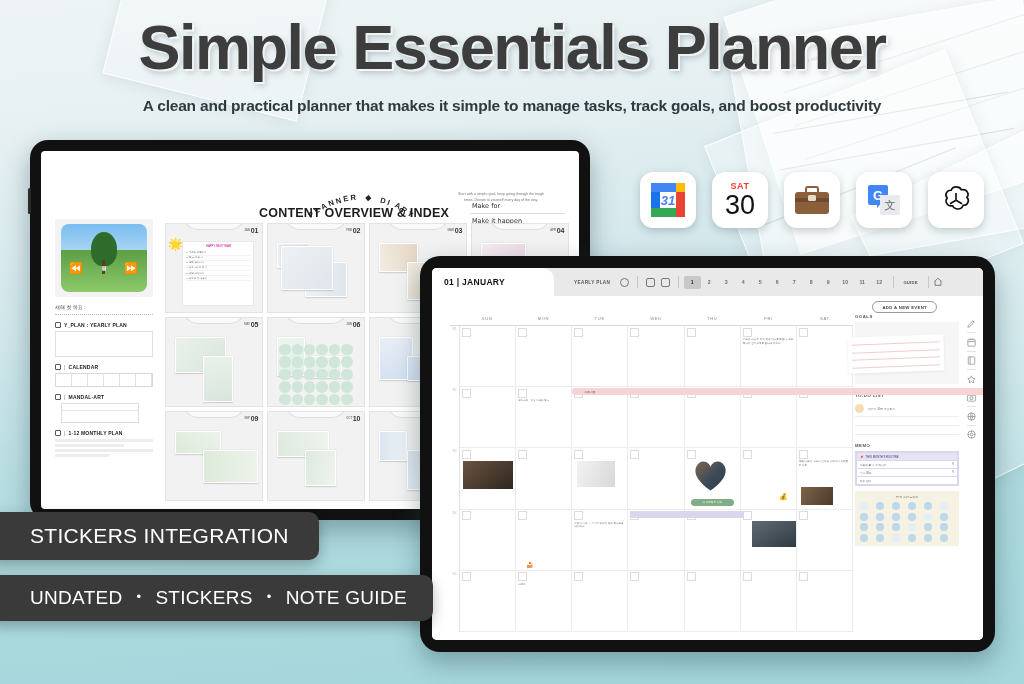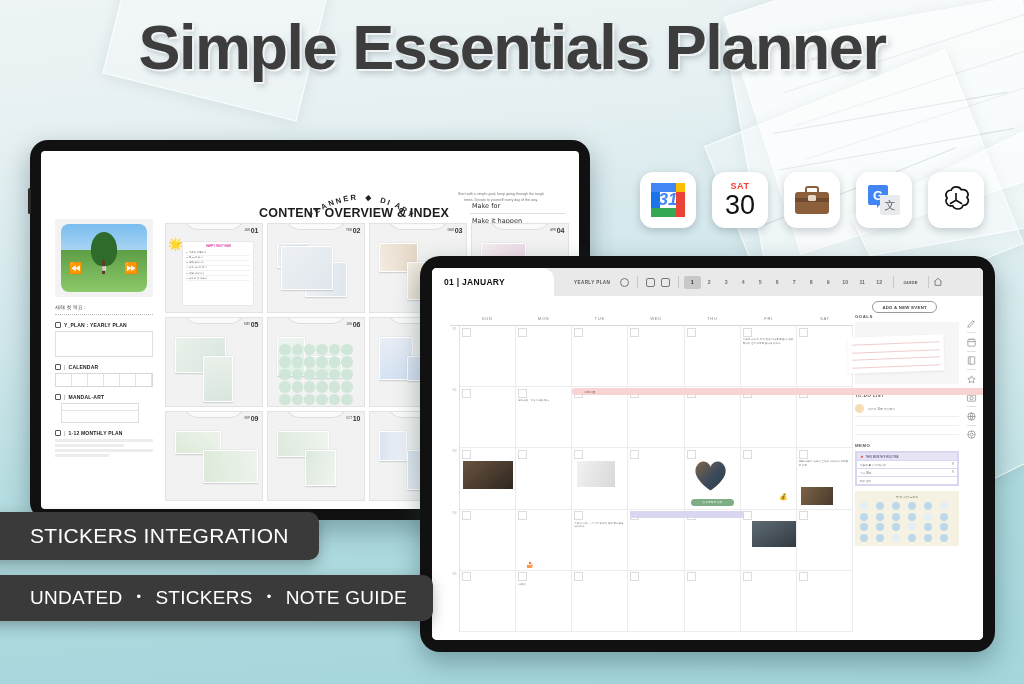--- a/index.html
+++ b/index.html
@@ -46,21 +46,21 @@
   .gcal i { position:absolute; display:block; }
   .gcal .tl{left:0;top:0;width:9px;height:9px;background:#4285f4;}
   .gcal .tr{right:0;top:0;width:9px;height:9px;background:#fbbc04;}
   .gcal .bl{left:0;bottom:0;width:9px;height:9px;background:#34a853;}
   .gcal .br{right:0;bottom:0;width:9px;height:9px;background:#ea4335;}
   .gcal .bar-t{left:9px;top:0;right:9px;height:9px;background:#4285f4;}
   .gcal .bar-b{left:9px;bottom:0;right:9px;height:9px;background:#34a853;}
   .gcal .bar-l{left:0;top:9px;bottom:9px;width:9px;background:#1a73e8;}
   .gcal .bar-r{right:0;top:9px;bottom:9px;width:9px;background:#ea4335;}
   .gcal .ctr{left:9px;top:9px;right:9px;bottom:9px;background:#fff;display:flex;align-items:center;justify-content:center;
-             font-size:17px;font-weight:bold;color:#4285f4;font-family:"Liberation Sans",sans-serif;}
+             font-size:13px;font-weight:bold;color:#4285f4;font-family:"Liberation Sans",sans-serif;}
   
   .acal { text-align:center; line-height:1; }
   .acal .dow { font-size:9px; font-weight:bold; color:#ff3b30; letter-spacing:.5px; }
   .acal .dnum { font-size:27px; color:#111; font-weight:400; margin-top:1px; }
   
   .bcase { width:34px; height:28px; position:relative; }
   .bcase .body{position:absolute;left:0;bottom:0;width:34px;height:22px;background:#8b5e3c;border-radius:3px;}
   .bcase .top{position:absolute;left:10px;top:0;width:14px;height:8px;border:2.5px solid #8b5e3c;border-bottom:none;border-radius:3px 3px 0 0;}
   .bcase .strip{position:absolute;left:0;top:12px;width:34px;height:4px;background:#6f4a2e;}
   .bcase .lock{position:absolute;left:13px;top:9px;width:8px;height:6px;background:#e8d9c8;border-radius:1.5px;}
@@ -221,20 +221,21 @@
   </div>
   <div class="paper p3">
     <div class="paper-line" style="top:45%"></div>
   </div>
   <div class="paper p4"></div>
   <div class="paper p5"></div>
 </div>
 
 <div class="hero">
   <h1>Simple Essentials Planner</h1>
+  <p>A clean and practical planner that makes it simple to manage tasks, track goals, and boost productivity</p>
 </div>
 
 <div class="app-row">
   <div class="app-ico">
     <div class="gcal">
       <i class="tl"></i>
         <i class="tr"></i>
         <i class="bl"></i>
         <i class="br"></i>
       <i class="bar-t"></i>

